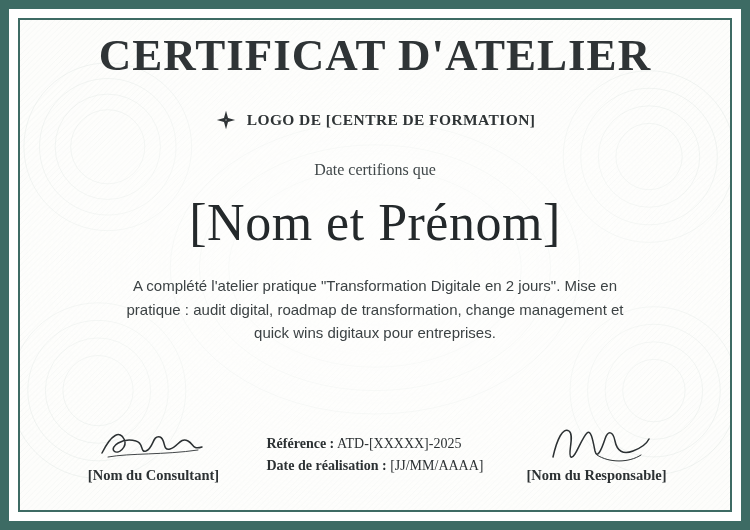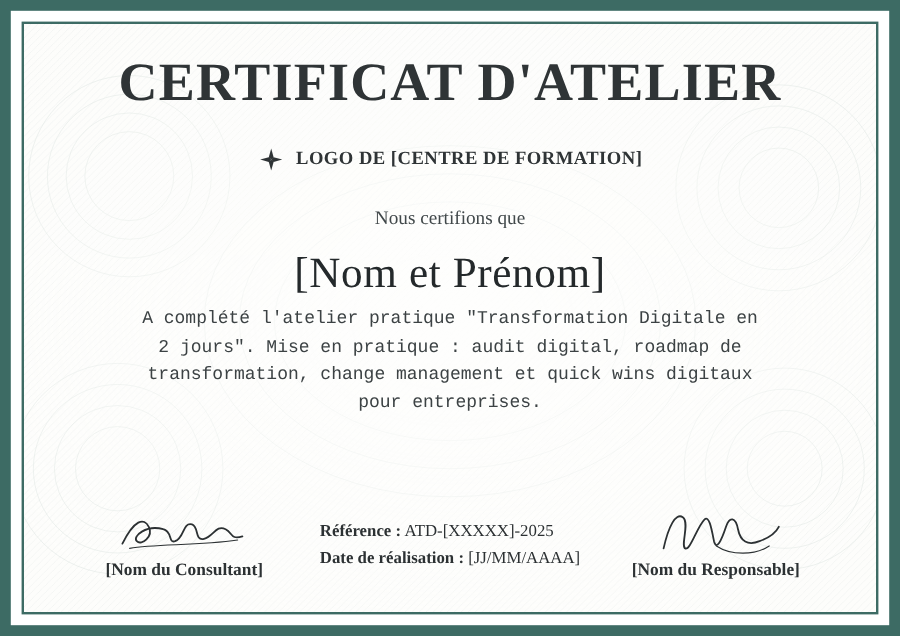--- a/index.html
+++ b/index.html
@@ -48,21 +48,21 @@
     position: absolute;
     inset: 0;
     display: flex;
     flex-direction: column;
     align-items: center;
     padding: 0 26px;
     box-sizing: border-box;
   }
 
   .title {
-    margin-top: 25px;
+    margin-top: 12px;
     font-family: "Liberation Serif", serif;
     font-weight: bold;
     font-size: 45px;
     letter-spacing: 1px;
     color: #2f3436;
     text-align: center;
     line-height: 1.05;
   }
 
   .logo-row {
@@ -88,30 +88,30 @@
   .certify-line {
     margin-top: 30px;
     font-family: "Liberation Serif", serif;
     font-size: 16px;
     color: #41484a;
   }
 
   .recipient {
     margin-top: 14px;
     font-family: "Liberation Serif", serif;
-    font-size: 36px;
+    font-size: 52px;
     color: #24292b;
     letter-spacing: 0.5px;
   }
 
   .description {
-    margin-top: 6px;
+    margin-top: 22px;
     max-width: 520px;
     text-align: center;
-    font-family: Liberation Mono, monospace;
+    font-family: Liberation Sans, sans-serif;
     font-size: 15px;
     line-height: 1.55;
     color: #3c4244;
   }
 
   .seal {
     margin-top: 20px;
     width: 74px;
     height: 74px;
     border-radius: 50%;
@@ -246,21 +246,21 @@
             <path d="M12 2 L14.2 9.8 L12 12 L9.8 9.8 Z"></path>
             <path d="M12 22 L14.2 14.2 L12 12 L9.8 14.2 Z"></path>
             <path d="M2 12 L9.8 9.8 L12 12 L9.8 14.2 Z"></path>
             <path d="M22 12 L14.2 9.8 L12 12 L14.2 14.2 Z"></path>
           </g>
           <circle cx="12" cy="12" r="2.1" fill="none" stroke="#2f3436" stroke-width="1.1"></circle>
         </svg>
         <div class="logo-text">LOGO DE [CENTRE DE FORMATION]</div>
       </div>
 
-      <div class="certify-line">Nous certifions que</div>
+      <div class="certify-line">Date certifions que</div>
 
       <div class="recipient">[Nom et Prénom]</div>
 
       <div class="description">A complété l'atelier pratique "Transformation Digitale en 2 jours". Mise en pratique : audit digital, roadmap de transformation, change management et quick wins digitaux pour entreprises.</div>
 
     </div>
 
     <div class="footer">
 
       <div class="sig-block">

